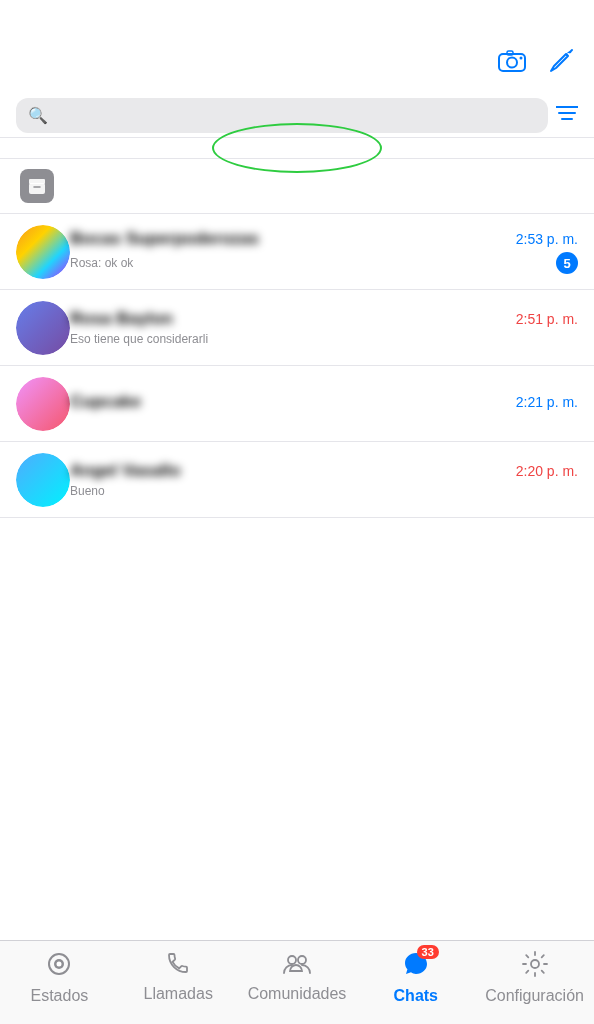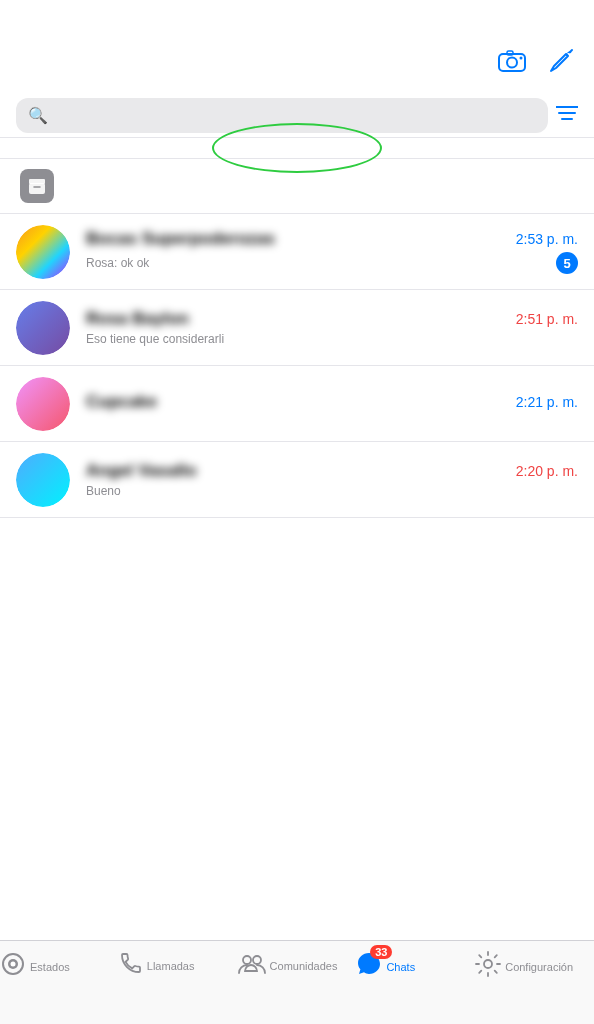--- a/index.html
+++ b/index.html
@@ -143,21 +143,21 @@
 
     
     .chat-list {
       background: #fff;
     }
     .chat-item {
       display: flex;
       align-items: center;
       padding: 10px 16px;
       border-bottom: 1px solid #E5E5EA;
-      gap: 16px;
+      gap: 0;
       min-height: 76px;
     }
     .avatar {
       width: 54px;
       height: 54px;
       border-radius: 50%;
       flex-shrink: 0;
       overflow: hidden;
     }
     .avatar-circle {
@@ -238,38 +238,39 @@
       height: 84px;
       background: rgba(249,249,249,0.95);
       border-top: 1px solid #D1D1D6;
       display: flex;
       align-items: flex-start;
       padding-top: 10px;
     }
     .tab-item {
       flex: 1;
       display: flex;
-      flex-direction: row;
+      flex-direction: column;
       align-items: center;
       gap: 4px;
     }
     .tab-icon {
       font-size: 24px;
       color: #8E8E93;
       position: relative;
     }
     .tab-icon.active {
       color: #007AFF;
     }
     .tab-label {
-      font-size: 11px;
+      font-size: 16px;
       color: #8E8E93;
     }
     .tab-label.active {
       color: #007AFF;
+      font-weight: bold;
     }
     .tab-badge {
       position: absolute;
       top: -6px;
       right: -10px;
       background: #FF3B30;
       color: #fff;
       font-size: 11px;
       font-weight: 700;
       border-radius: 10px;

